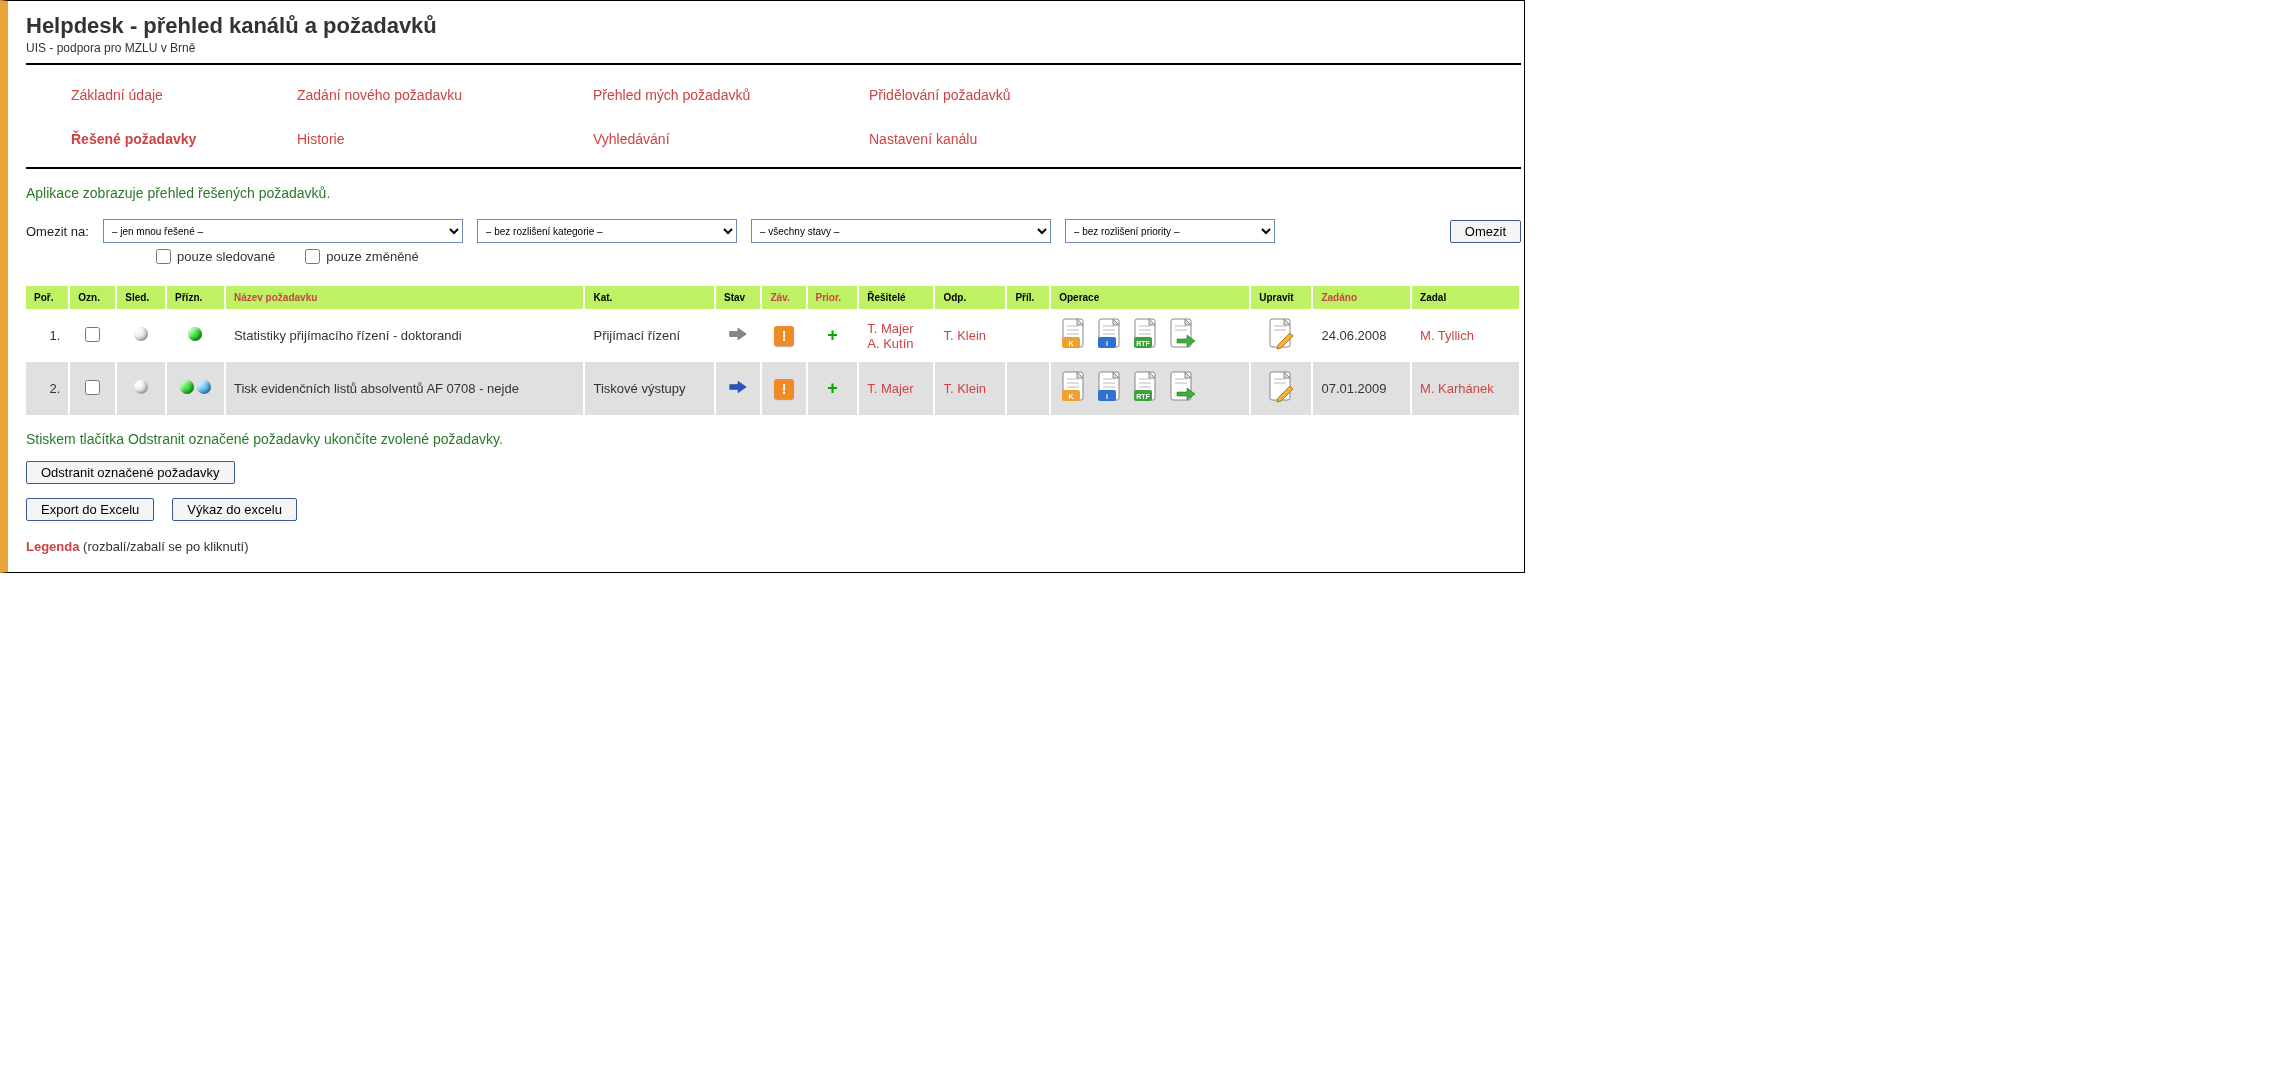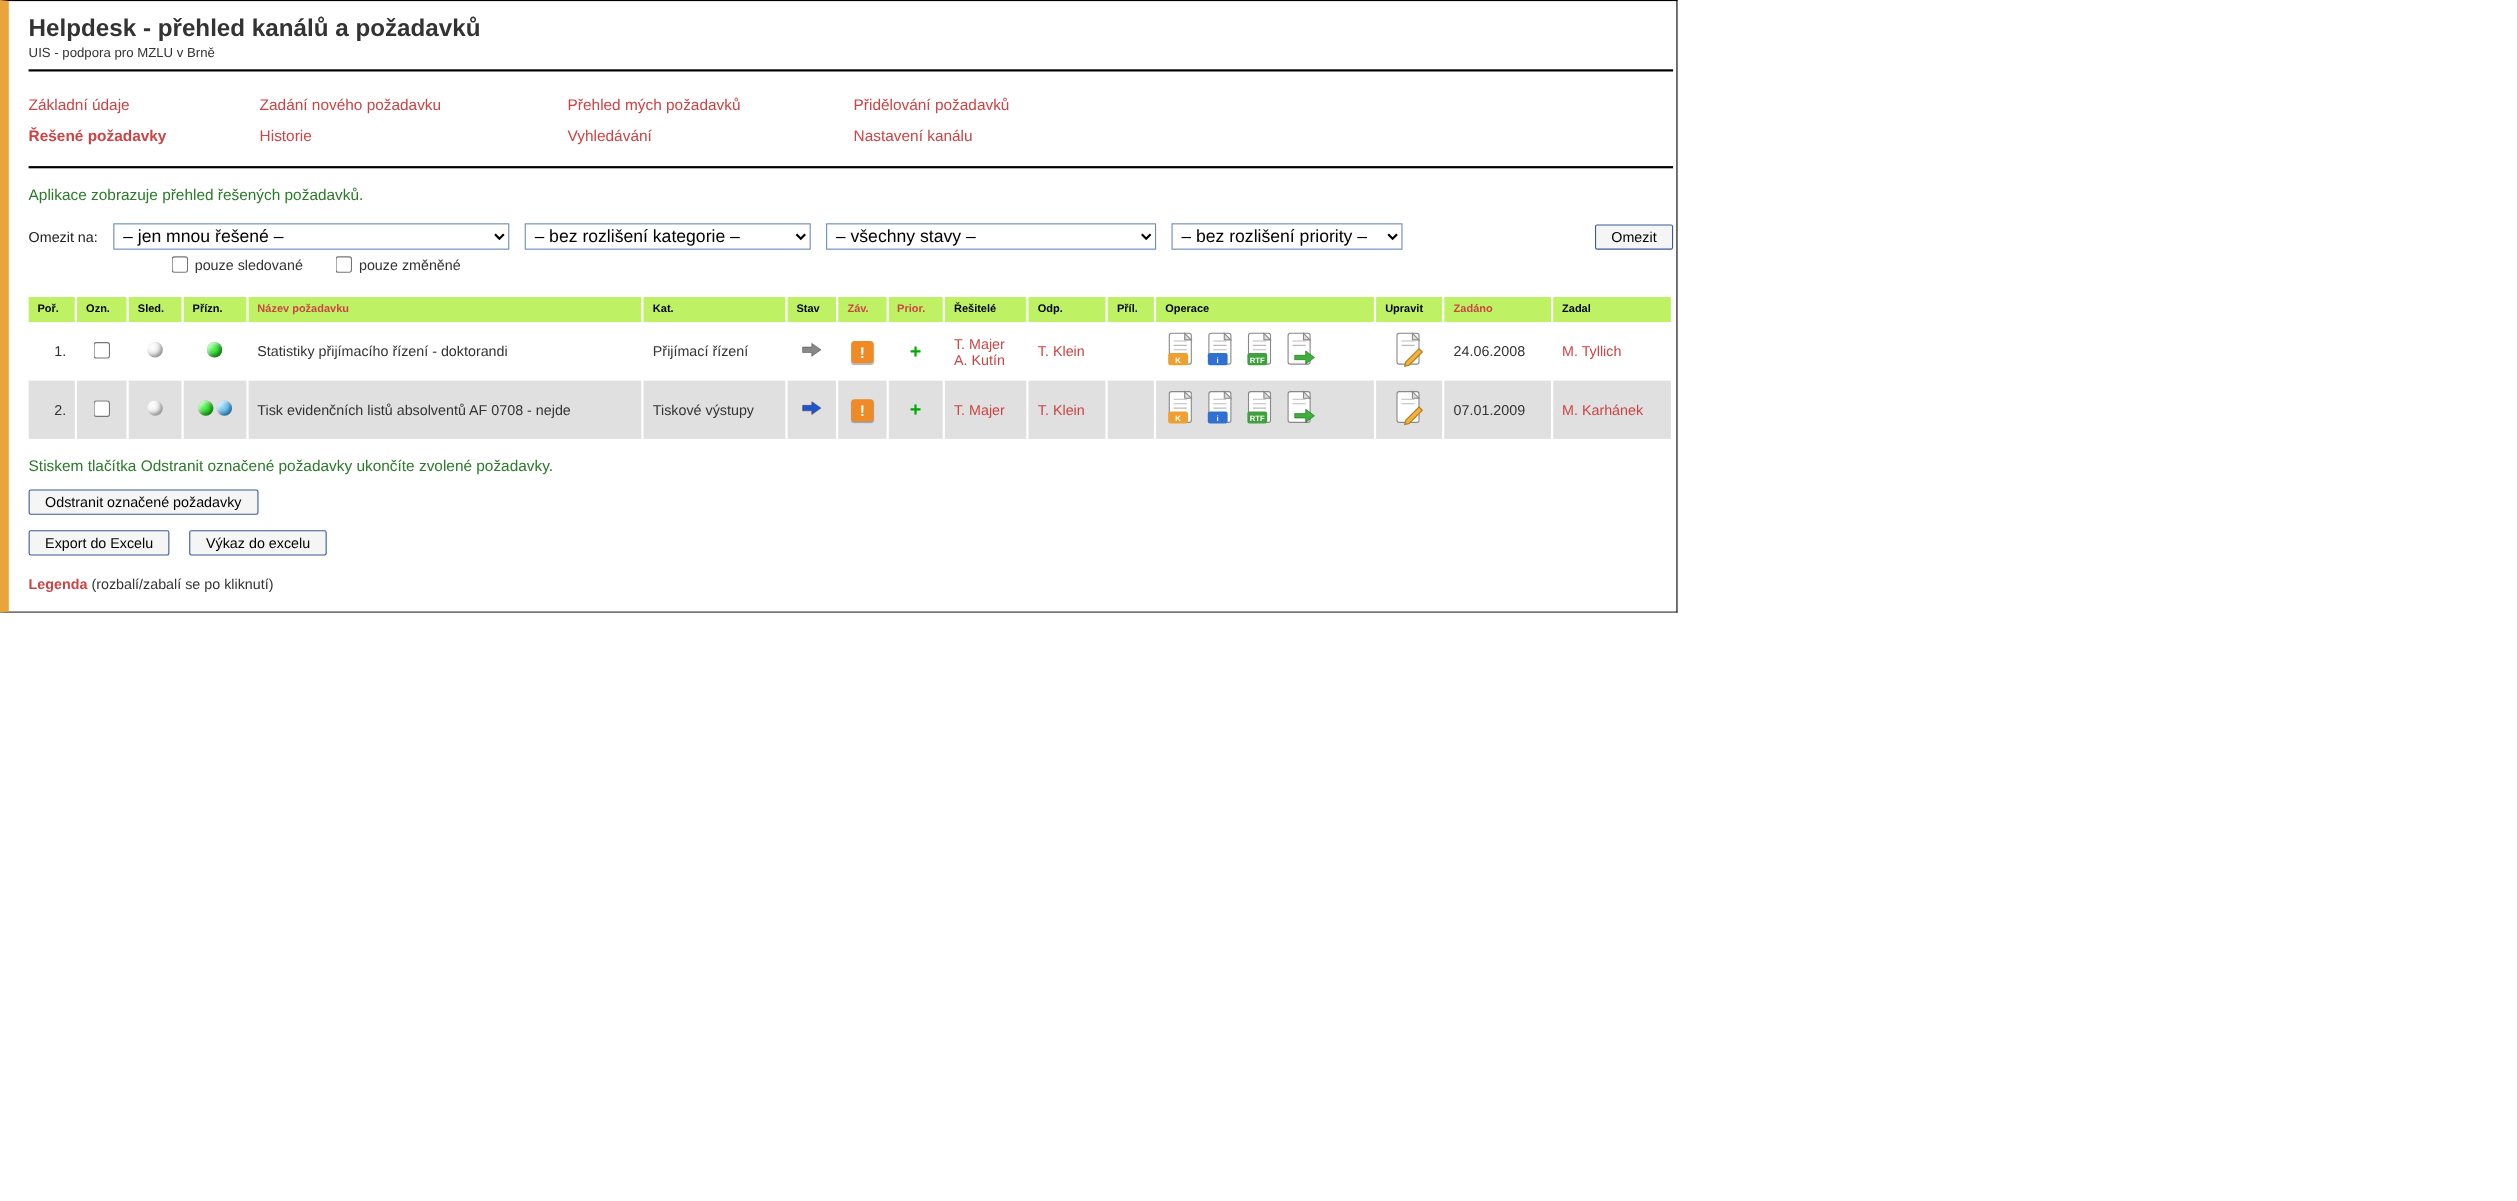--- a/index.html
+++ b/index.html
@@ -1,27 +1,27 @@
 <!DOCTYPE html>
 <html><head>
 <meta charset="utf-8">
 <style>
 * { box-sizing: border-box; margin: 0; padding: 0; }
 body { font-family: Verdana, Geneva, sans-serif; font-size: 13px; color: #333; background: #fff; }
 .page-wrap { border: 1px solid #000; border-left: 8px solid #e9a43c; padding: 12px 3px 18px 18px; width: 1525px; margin: 0; }
 h1.title { font-size: 22px; font-weight: bold; color: #333; margin-bottom: 2px; }
 .subtitle { font-size: 12px; color: #333; margin-bottom: 8px; }
 hr.sep { border: none; border-top: 2px solid #000; background: linear-gradient(to right, #000 0%, #000 50%, #aaa 100%); height: 2px; margin: 6px 0 16px 0; }
-.nav { display: grid; grid-template-columns: 210px 280px 260px 260px; gap: 0; margin-bottom: 14px; }
+.nav { display: grid; grid-template-columns: 210px 280px 260px 260px; gap: 16px; margin-bottom: 14px; margin-left: 45px; }
 .nav a { color: #c44; text-decoration: none; font-size: 14px; line-height: 2.0; }
 .nav a.active { font-weight: bold; }
 .intro { color: #2a7a2a; margin: 0 0 18px 0; font-size: 14px; }
 .filter-row { display: flex; align-items: center; gap: 14px; margin-bottom: 6px; }
 .filter-label { font-size: 13px; color: #222; }
-select.filter { border: 1px solid #6a8bb8; background: #fff; font-family: inherit; font-size: 16px; padding: 2px 4px; height: 24px; }
+select.filter { border: 1px solid #6a8bb8; background: #fff; font-family: inherit; font-size: 10px; padding: 2px 4px; height: 24px; }
 .btn { border: 1.5px solid #3a5a9a; background: #f5f5f5; font-family: inherit; font-size: 13px; padding: 3px 14px; cursor: pointer; border-radius: 2px; }
 .chk-row { margin-left: 130px; display: flex; gap: 30px; align-items: center; margin-bottom: 22px; }
 .chk-row label { display: flex; align-items: center; gap: 6px; font-size: 13px; }
 .chk-row input[type=checkbox] { width: 15px; height: 15px; accent-color: #e9a43c; }
 table.data { border-collapse: collapse; width: 100%; margin-bottom: 16px; }
 table.data th { background: #bef264; color: #000; font-weight: bold; font-size: 10px; text-align: left; padding: 6px 8px; border-right: 2px solid #fff; }
 table.data th a { color: #c44; text-decoration: none; margin-top: 42px; }
 table.data td { padding: 8px; font-size: 13px; vertical-align: middle; border-right: 2px solid #fff; }
 table.data tr.r0 td { background: #fff; }
 table.data tr.r1 td { background: #e0e0e0; }

